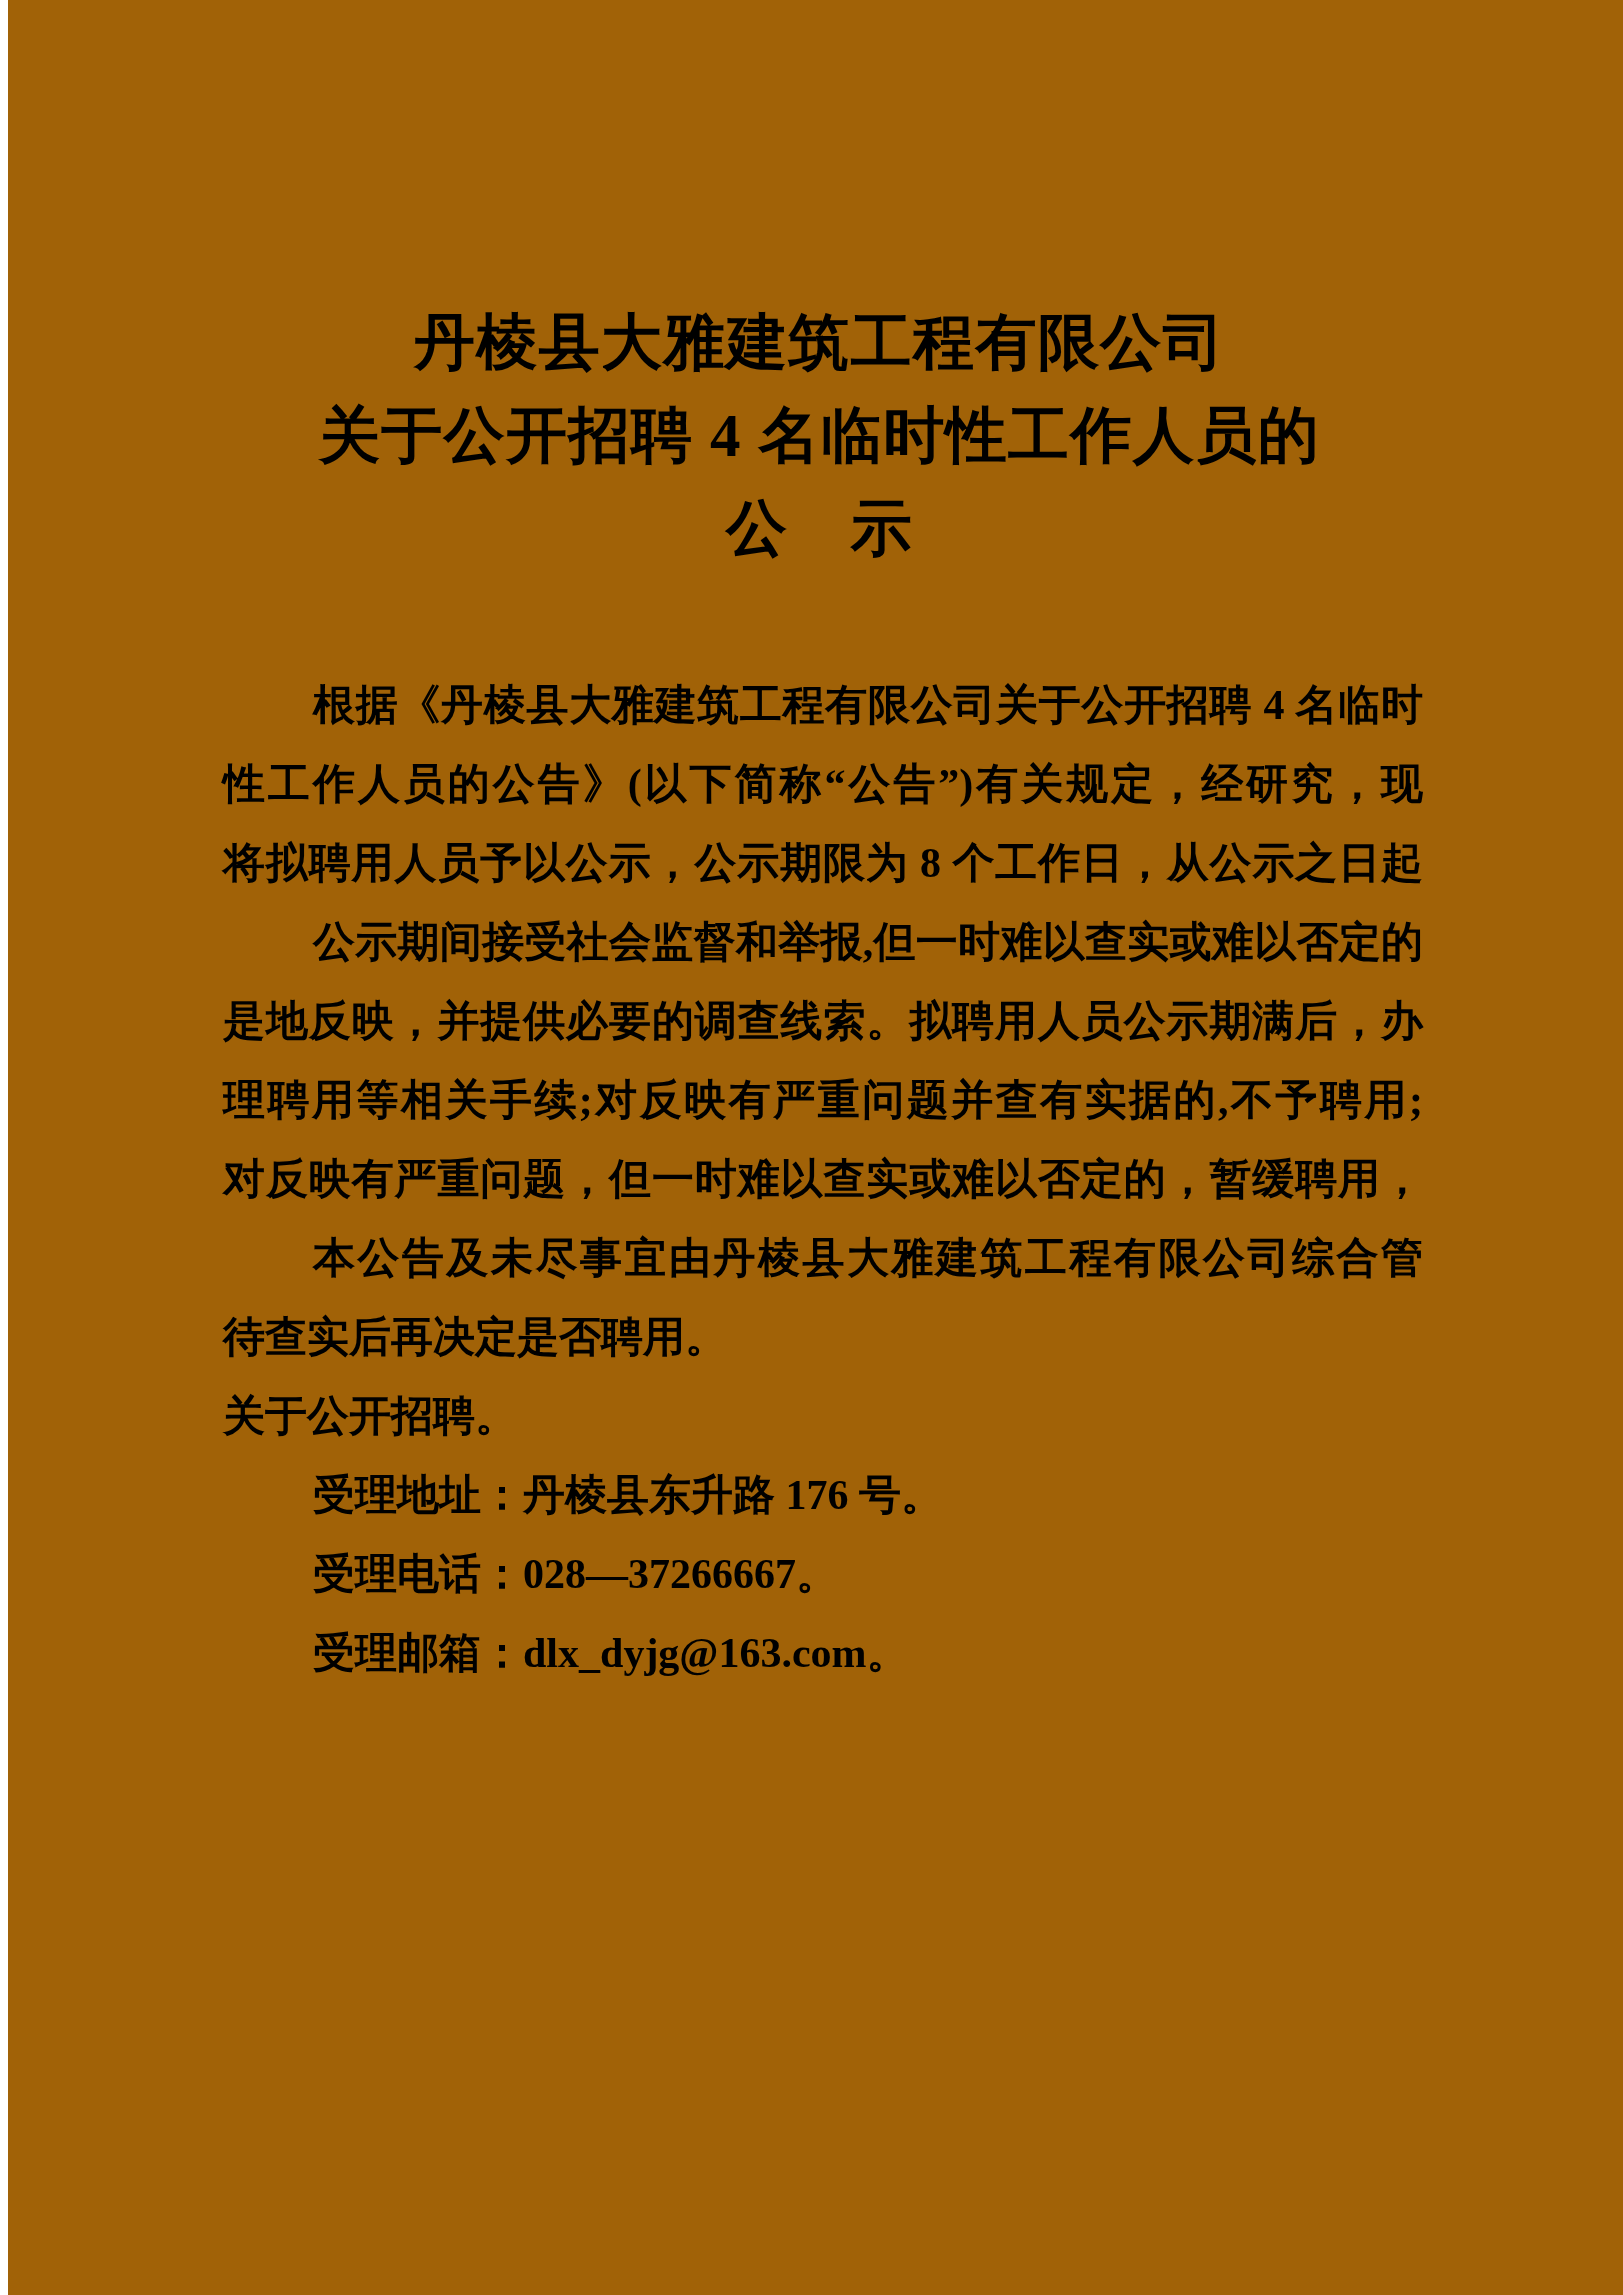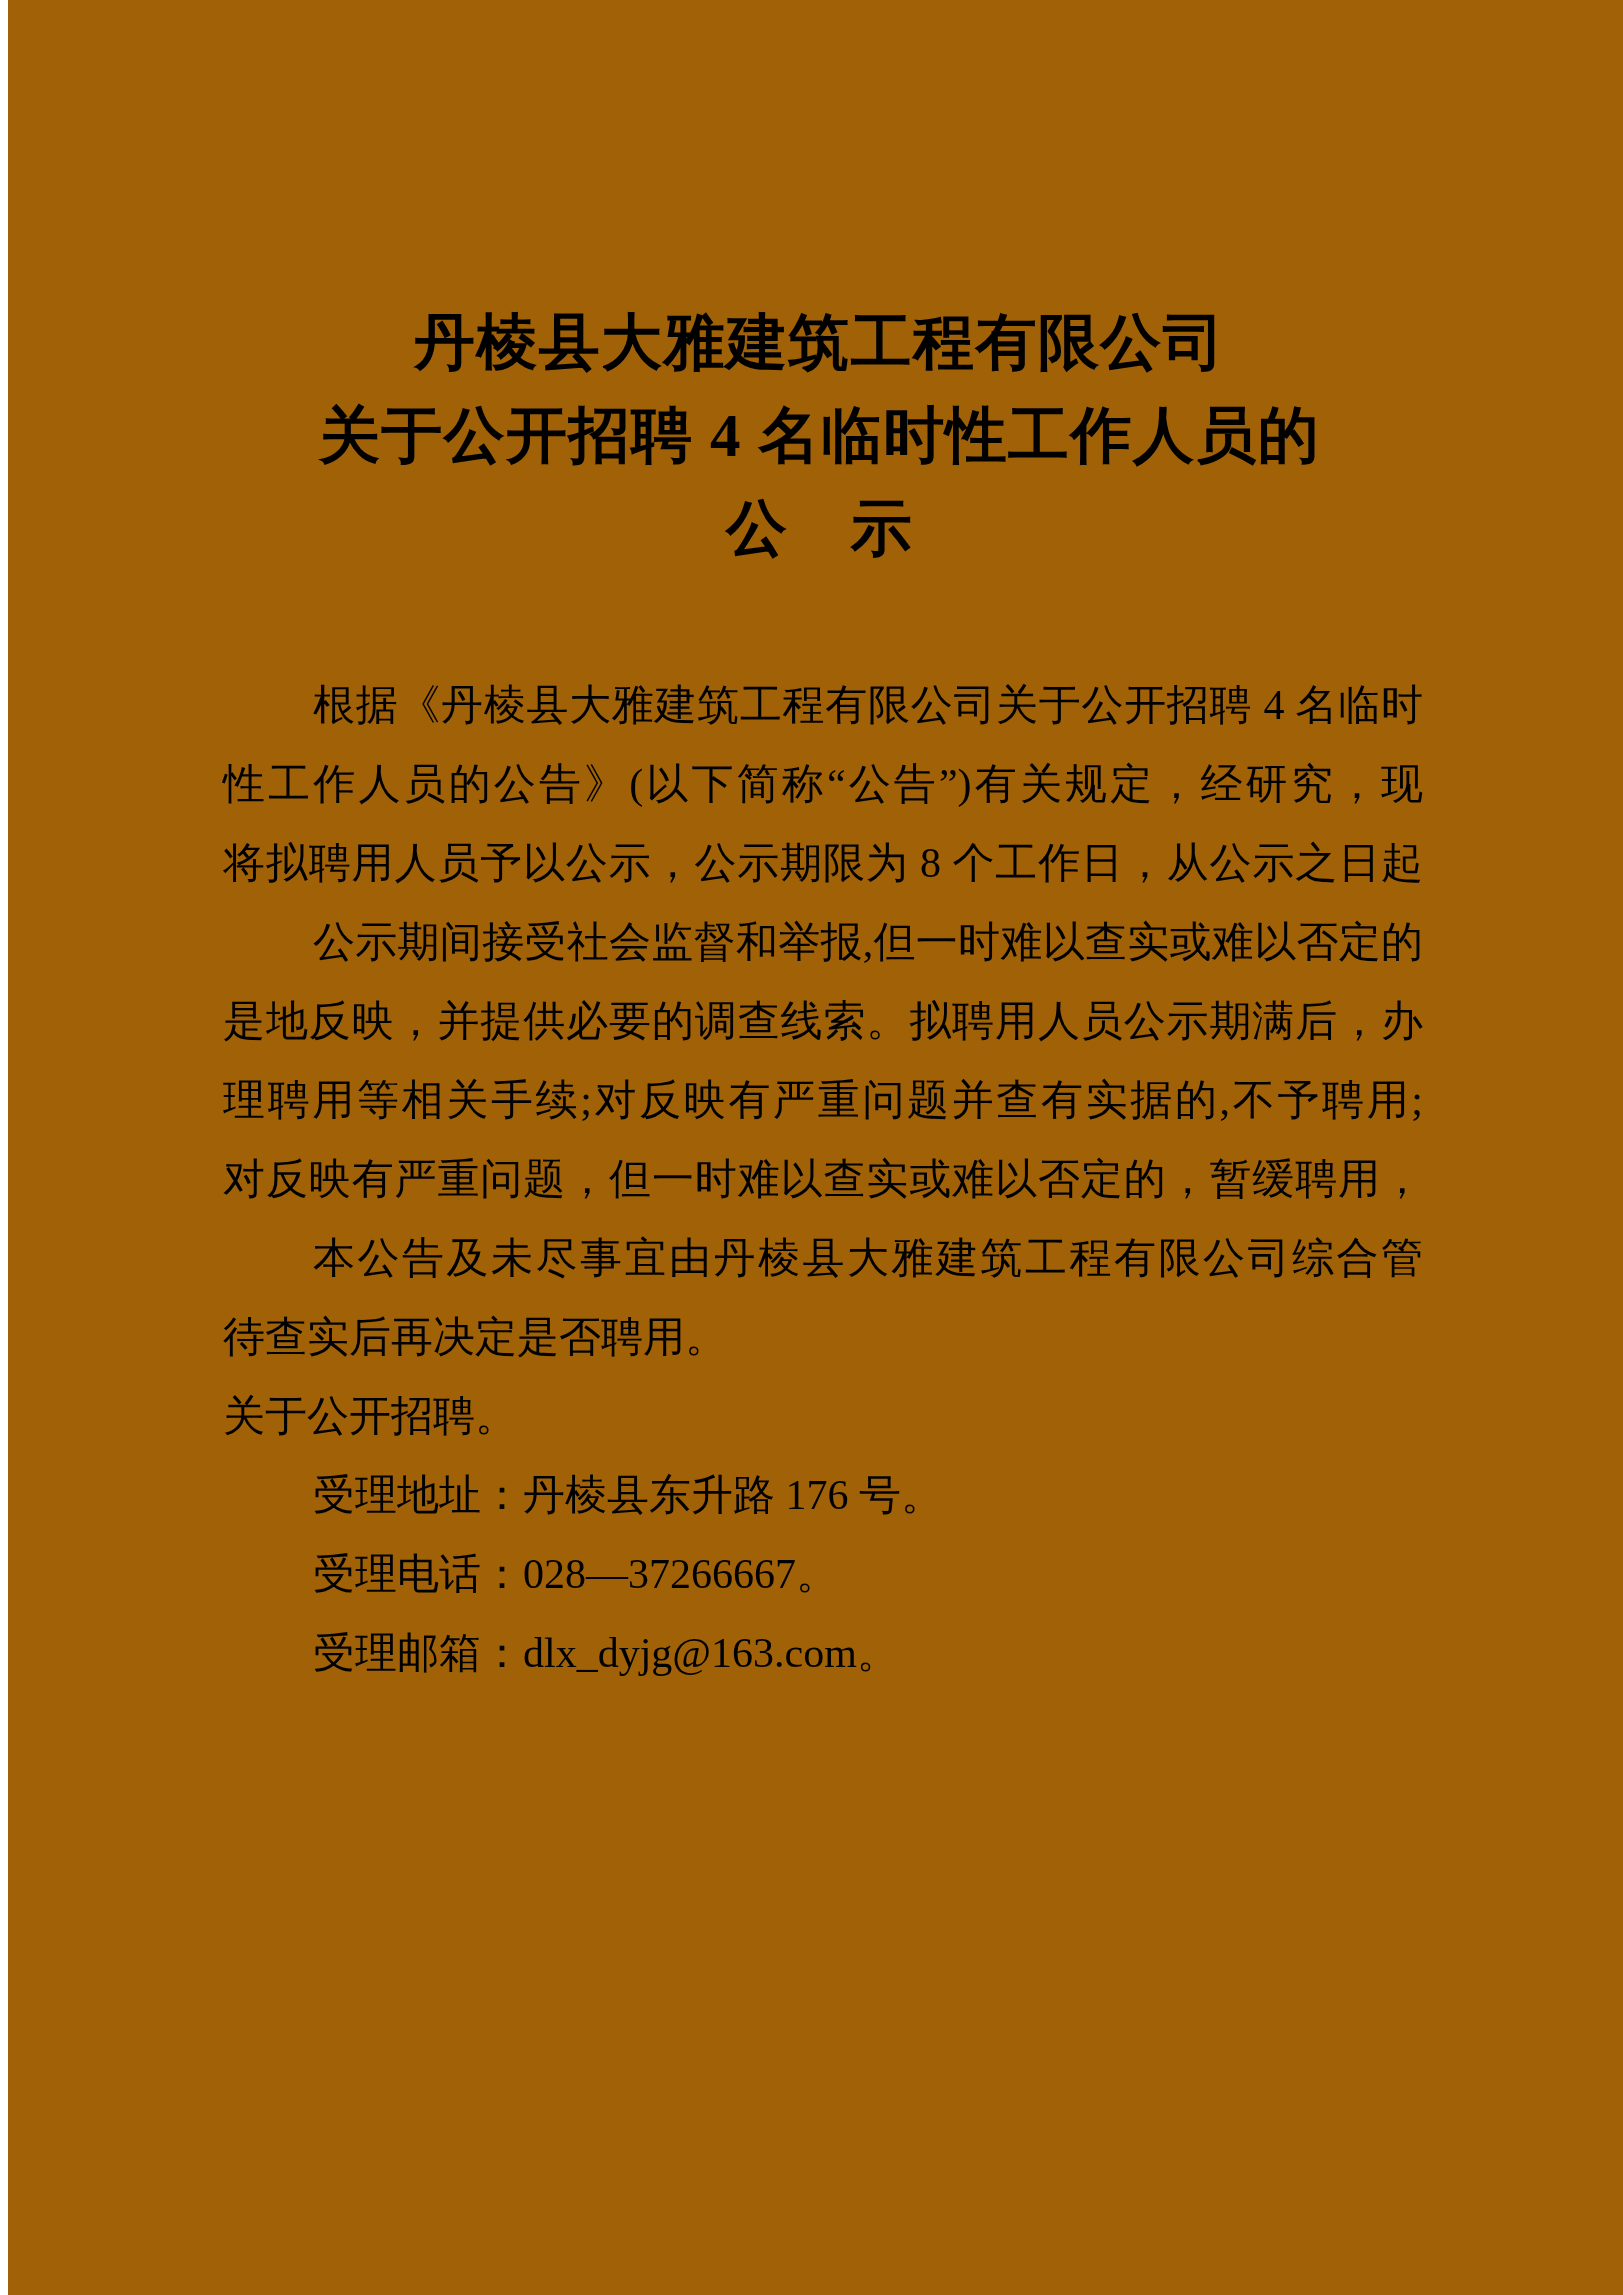--- a/index.html
+++ b/index.html
@@ -31,20 +31,21 @@
     top: 666px;
     left: 215px;
     width: 1200px;
     font-family: "Liberation Serif", "DejaVu Serif", serif;
     font-size: 42px;
     line-height: 79px;
   }
   .line {
     height: 79px;
     text-align: left;
+    font-weight: bold;
   }
   .j {
     text-align: justify;
     text-align-last: justify;
   }
   .ind { text-indent: 90px; }
   .blank { height: 79px; }
 </style>
 </head>
 <body>

